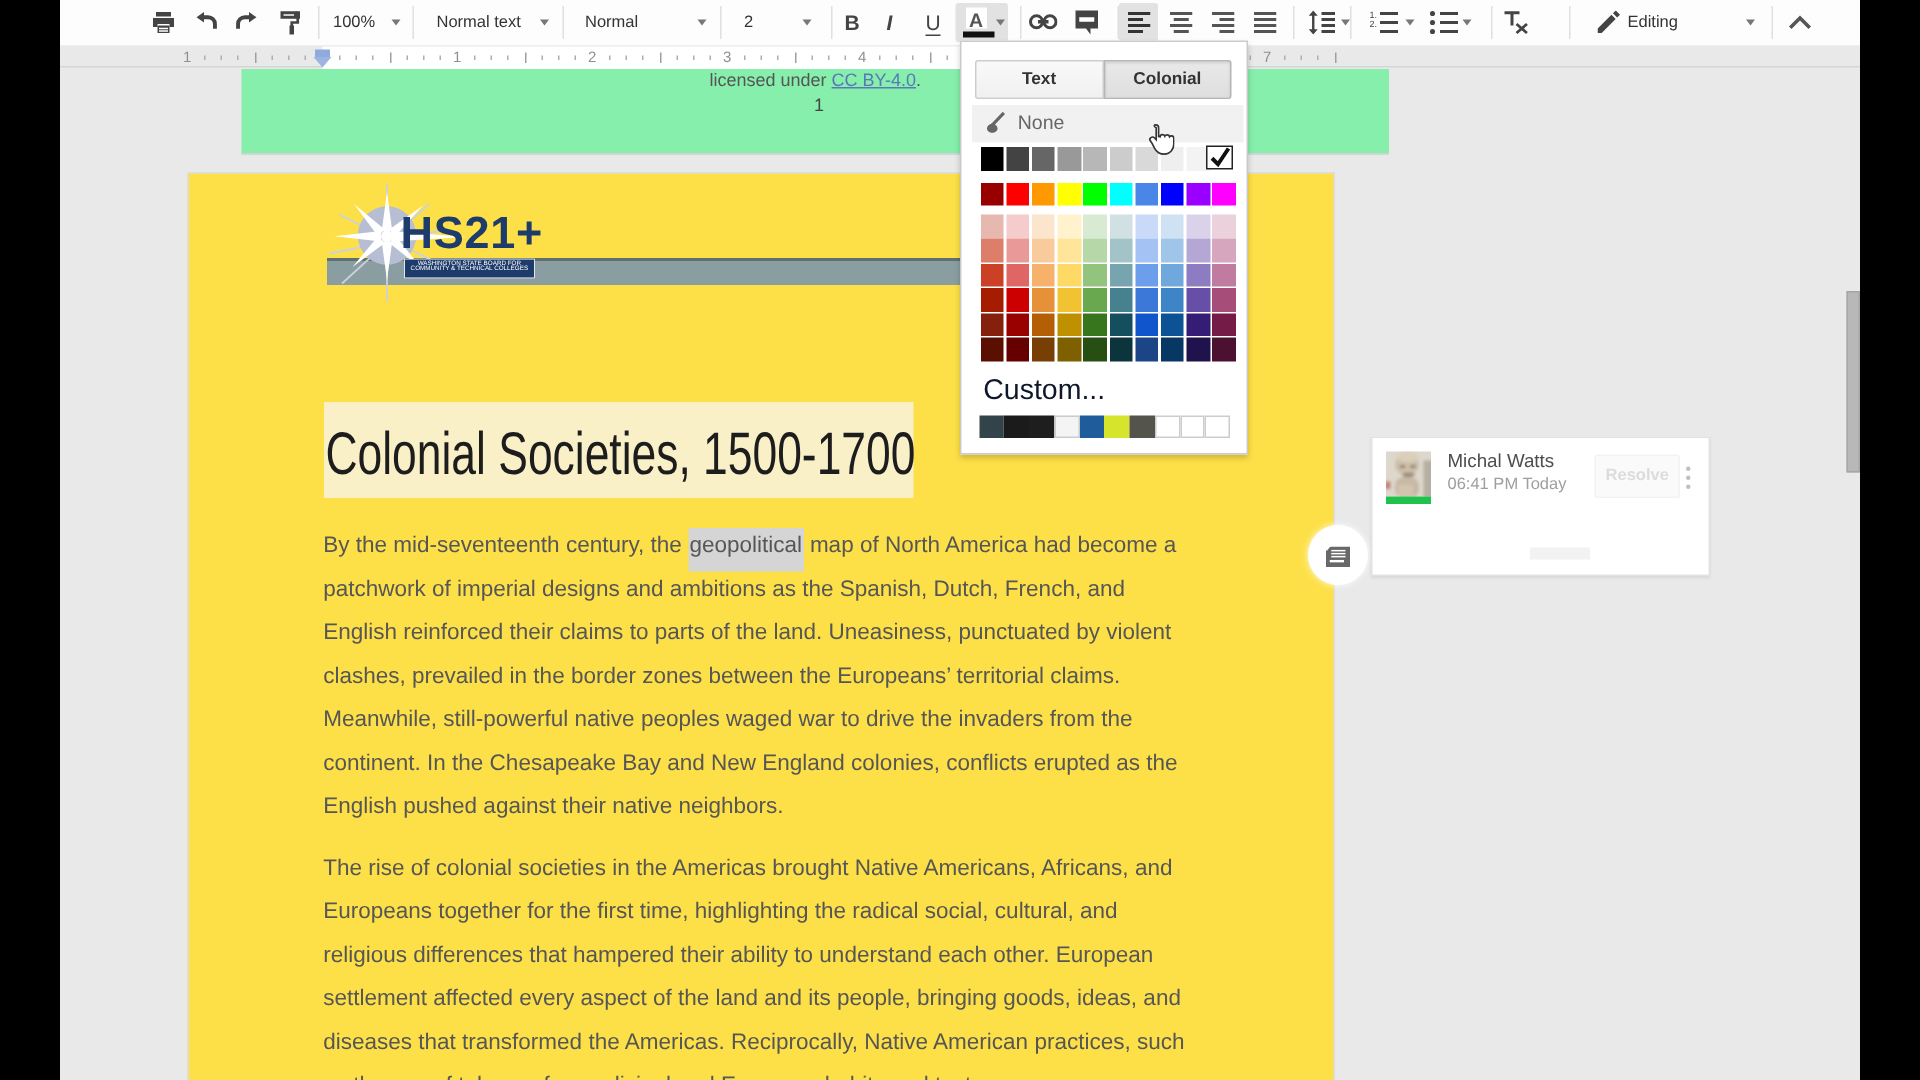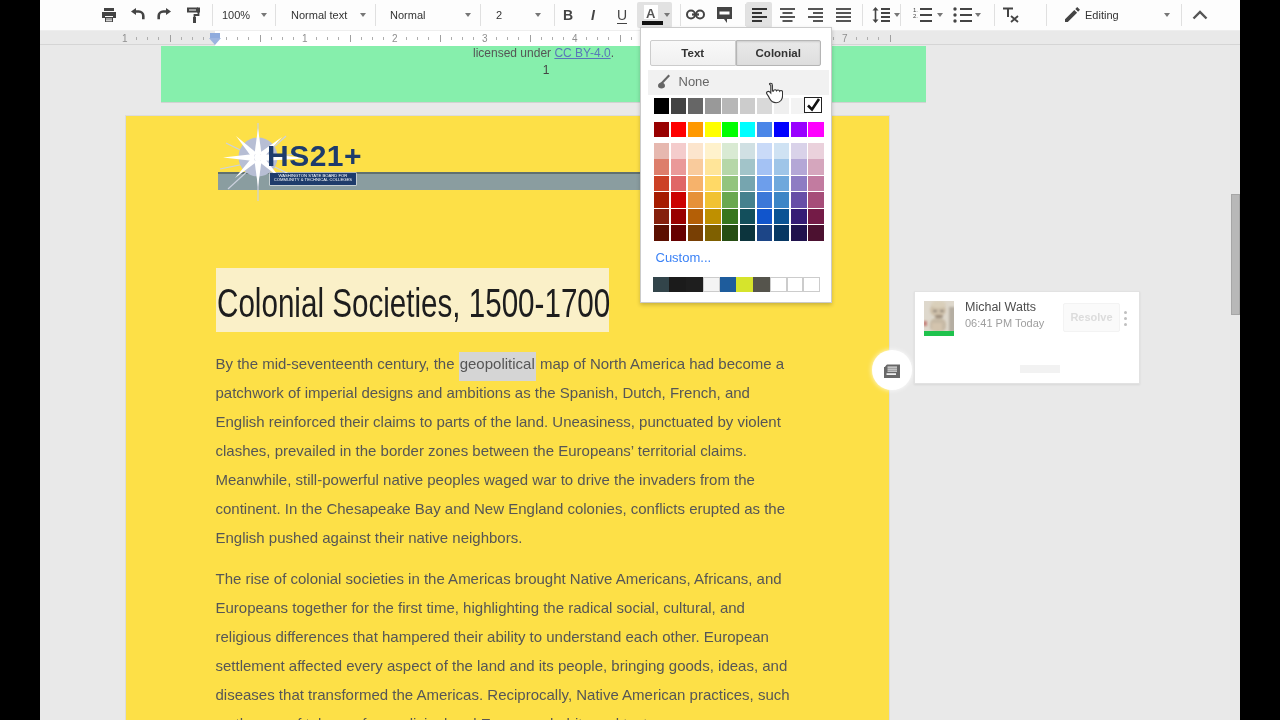--- a/index.html
+++ b/index.html
@@ -430,21 +430,21 @@
       <div class="sw" style="left:81.8px;top:197px;background:#274e13"></div>
       <div class="sw" style="left:99.0px;top:197px;background:#0c343d"></div>
       <div class="sw" style="left:116.2px;top:197px;background:#1c4587"></div>
       <div class="sw" style="left:133.4px;top:197px;background:#073763"></div>
       <div class="sw" style="left:150.6px;top:197px;background:#20124d"></div>
       <div class="sw" style="left:167.8px;top:197px;background:#4c1130"></div>
       <div style="position:absolute;left:163px;top:68.5px;width:18px;height:16.5px;background:#fff;border:1.6px solid #222"></div>
       <svg style="position:absolute;left:165px;top:69px" width="15" height="15" viewBox="0 0 15 15">
         <path fill="none" stroke="#111" stroke-width="2.6" d="M2 8.5 6 12.5 13 2"></path>
       </svg>
-      <div style="position:absolute;left:15px;top:222px;font-size:13px;color:#3b82f6">Custom...</div>
+      <div style="position:absolute;left:15px;top:222px;font-size:19px;color:#0f172a">Custom...</div>
       <div style="position:absolute;left:12.00px;top:248.5px;width:16.75px;height:15.5px;background:#32444a;"></div>
       <div style="position:absolute;left:28.75px;top:248.5px;width:16.75px;height:15.5px;background:#1b1b1b;"></div>
       <div style="position:absolute;left:45.50px;top:248.5px;width:16.75px;height:15.5px;background:#1e1e1e;"></div>
       <div style="position:absolute;left:62.25px;top:248.5px;width:16.75px;height:15.5px;background:#f4f4f4;border:1px solid #ccc;"></div>
       <div style="position:absolute;left:79.00px;top:248.5px;width:16.75px;height:15.5px;background:#1e5c9c;"></div>
       <div style="position:absolute;left:95.75px;top:248.5px;width:16.75px;height:15.5px;background:#d6e42c;"></div>
       <div style="position:absolute;left:112.50px;top:248.5px;width:16.75px;height:15.5px;background:#55544c;"></div>
       <div style="position:absolute;left:129.25px;top:248.5px;width:16.75px;height:15.5px;background:#ffffff;border:1px solid #ccc;"></div>
       <div style="position:absolute;left:146.00px;top:248.5px;width:16.75px;height:15.5px;background:#ffffff;border:1px solid #ccc;"></div>
       <div style="position:absolute;left:162.75px;top:248.5px;width:16.75px;height:15.5px;background:#ffffff;border:1px solid #ccc;"></div>

